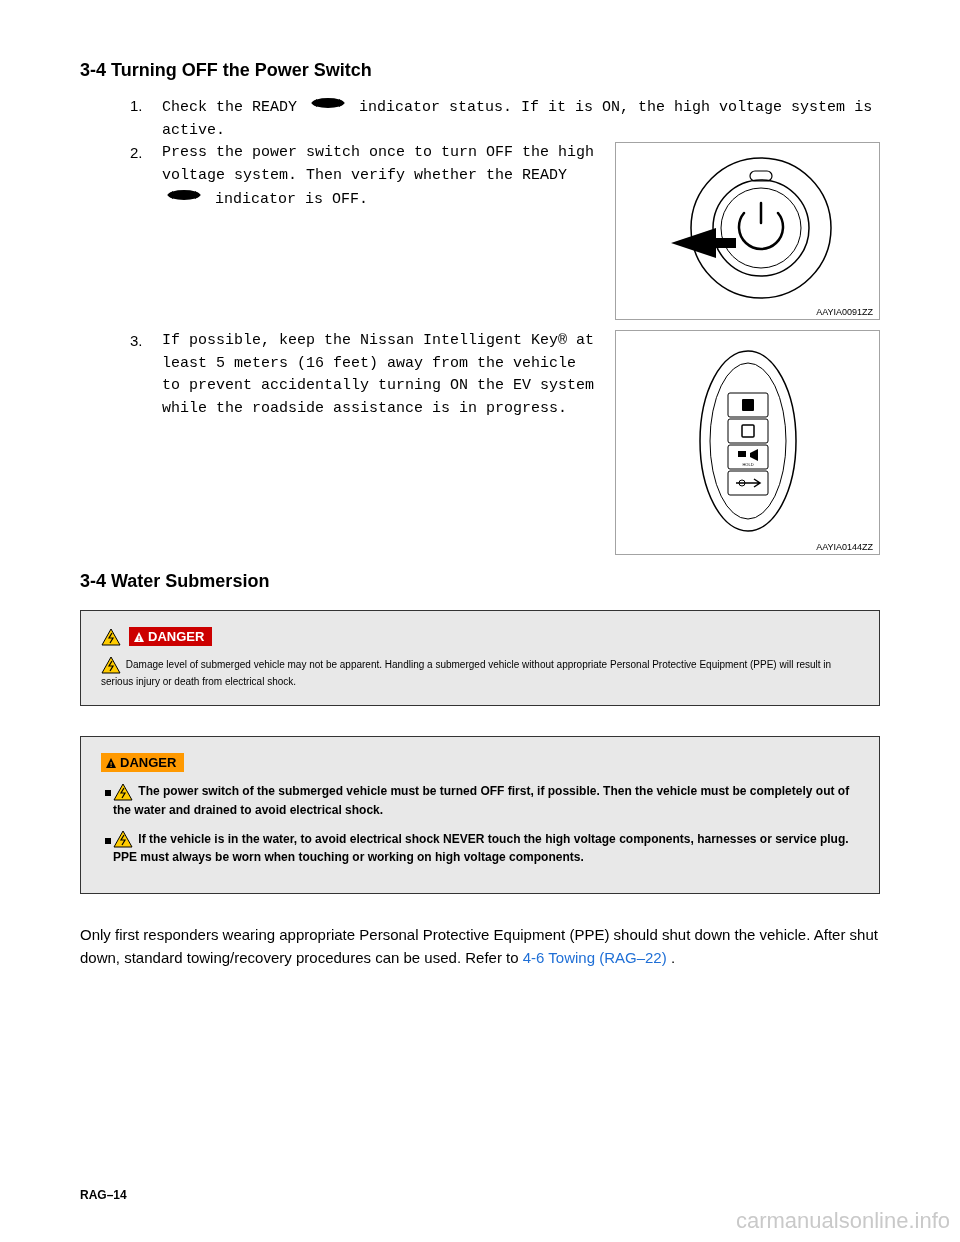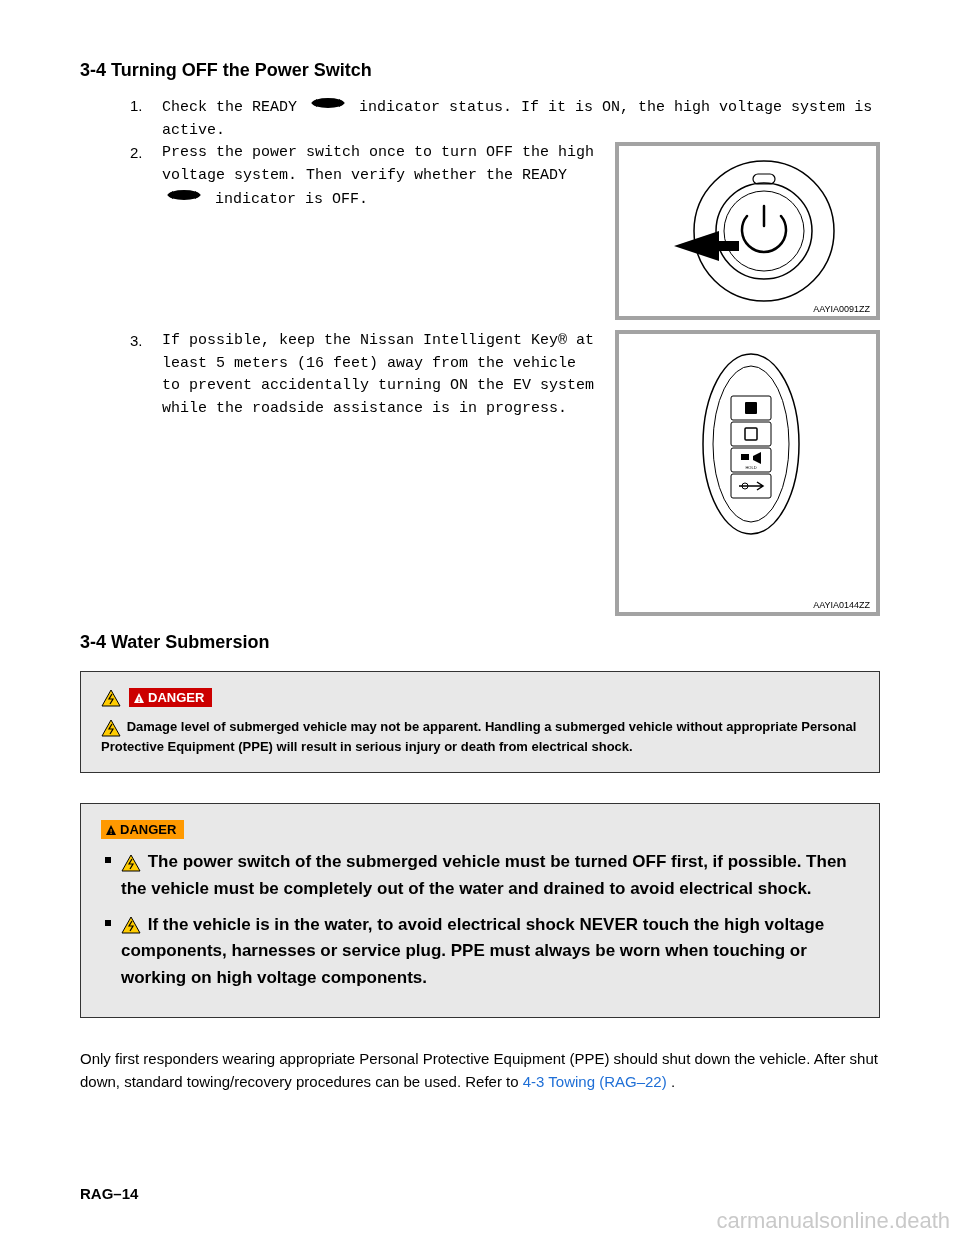--- a/index.html
+++ b/index.html
@@ -30,21 +30,21 @@
   }
   .ol-text { flex: 1; font-family: Liberation Mono, monospace; }
   .row-with-fig {
     display: flex;
     gap: 18px;
     margin-bottom: 10px;
   }
   .row-with-fig .text-col { flex: 1; }
   .figure-box {
     width: 265px;
-    border: 4px solid #a3a3a3;
+    border: 1px solid #a3a3a3;
     position: relative;
     background: #fff;
     flex: 0 0 265px;
   }
   .fig-caption {
     position: absolute;
     bottom: 2px;
     right: 6px;
     font-size: 9px;
     font-family: Arial, sans-serif;
@@ -87,30 +87,30 @@
     gap: 3px;
   }
   .hv-icon {
     display: inline-block;
     width: 20px;
     height: 18px;
     vertical-align: middle;
     margin-right: 2px;
   }
   .notice-text {
-    font-size: 13px;
-    font-weight: bold;
+    font-size: 10px;
+    font-weight: normal;
     line-height: 1.5;
   }
   .warn-ul { list-style: none; margin-left: 4px; }
   .warn-ul li {
     display: flex;
-    gap: 10px;
+    gap: 2px;
     margin-bottom: 10px;
-    font-size: 17px;
+    font-size: 12px;
     font-weight: bold;
     line-height: 1.55;
   }
   .bullet-sq {
     width: 6px;
     height: 6px;
     background: #000;
     margin-top: 8px;
     flex: 0 0 6px;
   }
@@ -118,21 +118,21 @@
     font-size: 15px;
     line-height: 1.5;
     margin-top: 30px;
   }
   .link { color: #1f6fd6; }
   .footer {
     position: absolute;
     bottom: 40px;
     left: 80px;
     font-weight: bold;
-    font-size: 15px;
+    font-size: 12px;
   }
   .watermark {
     position: absolute;
     bottom: 8px;
     right: 10px;
     color: #c9c9c9;
     font-size: 22px;
     font-family: Arial, sans-serif;
   }
 </style>
@@ -186,21 +186,21 @@
   </div>
 </div>
 
 <div class="row-with-fig">
   <div class="text-col">
     <div class="ol-item">
       <span class="ol-num">3.</span>
       <span class="ol-text"> If possible, keep the Nissan Intelligent Key® at least 5 meters (16 feet) away from the vehicle to prevent accidentally turning ON the EV system while the roadside assistance is in progress.</span>
     </div>
   </div>
-  <div class="figure-box" style="height:286px">
+  <div class="figure-box" style="height:225px">
     <svg width="265" height="225" viewBox="0 0 265 225">
       <ellipse cx="132" cy="110" rx="48" ry="90" fill="none" stroke="#000" stroke-width="1.5"></ellipse>
       <ellipse cx="132" cy="110" rx="38" ry="78" fill="none" stroke="#000" stroke-width="1"></ellipse>
       <rect x="112" y="62" width="40" height="24" rx="2" fill="none" stroke="#000" stroke-width="1"></rect>
       <rect x="126" y="68" width="12" height="12" rx="1" fill="#000"></rect>
       <rect x="112" y="88" width="40" height="24" rx="2" fill="none" stroke="#000" stroke-width="1"></rect>
       <rect x="126" y="94" width="12" height="12" rx="1" fill="none" stroke="#000" stroke-width="1.5"></rect>
       <rect x="112" y="114" width="40" height="24" rx="2" fill="none" stroke="#000" stroke-width="1"></rect>
       <path d="M122 120 h8 v6 h-8 z M134 122 l8 -4 v12 l-8 -4 z" fill="#000"></path>
       <text x="132" y="135" font-size="4" text-anchor="middle" fill="#000">HOLD</text>
@@ -274,18 +274,18 @@
             </svg>
         </span>
         <span>If the vehicle is in the water, to avoid electrical shock NEVER touch the high voltage components, harnesses or service plug. PPE must always be worn when touching or working on high voltage components.</span>
       </span>
     </li>
   </ul>
 </div>
 
 <p class="para">
   <span>Only first responders wearing appropriate Personal Protective Equipment (PPE) should shut down the vehicle. After shut down, standard towing/recovery procedures can be used. Refer to </span>
-  <span class="link">4-3  Towing (RAG–22)</span>
+  <span class="link">4-6  Towing (RAG–22)</span>
   <span> .</span>
 </p>
 
 <div class="footer">RAG–14</div>
-<div class="watermark">carmanualsonline.death</div>
+<div class="watermark">carmanualsonline.info</div>
 
 </body></html>

